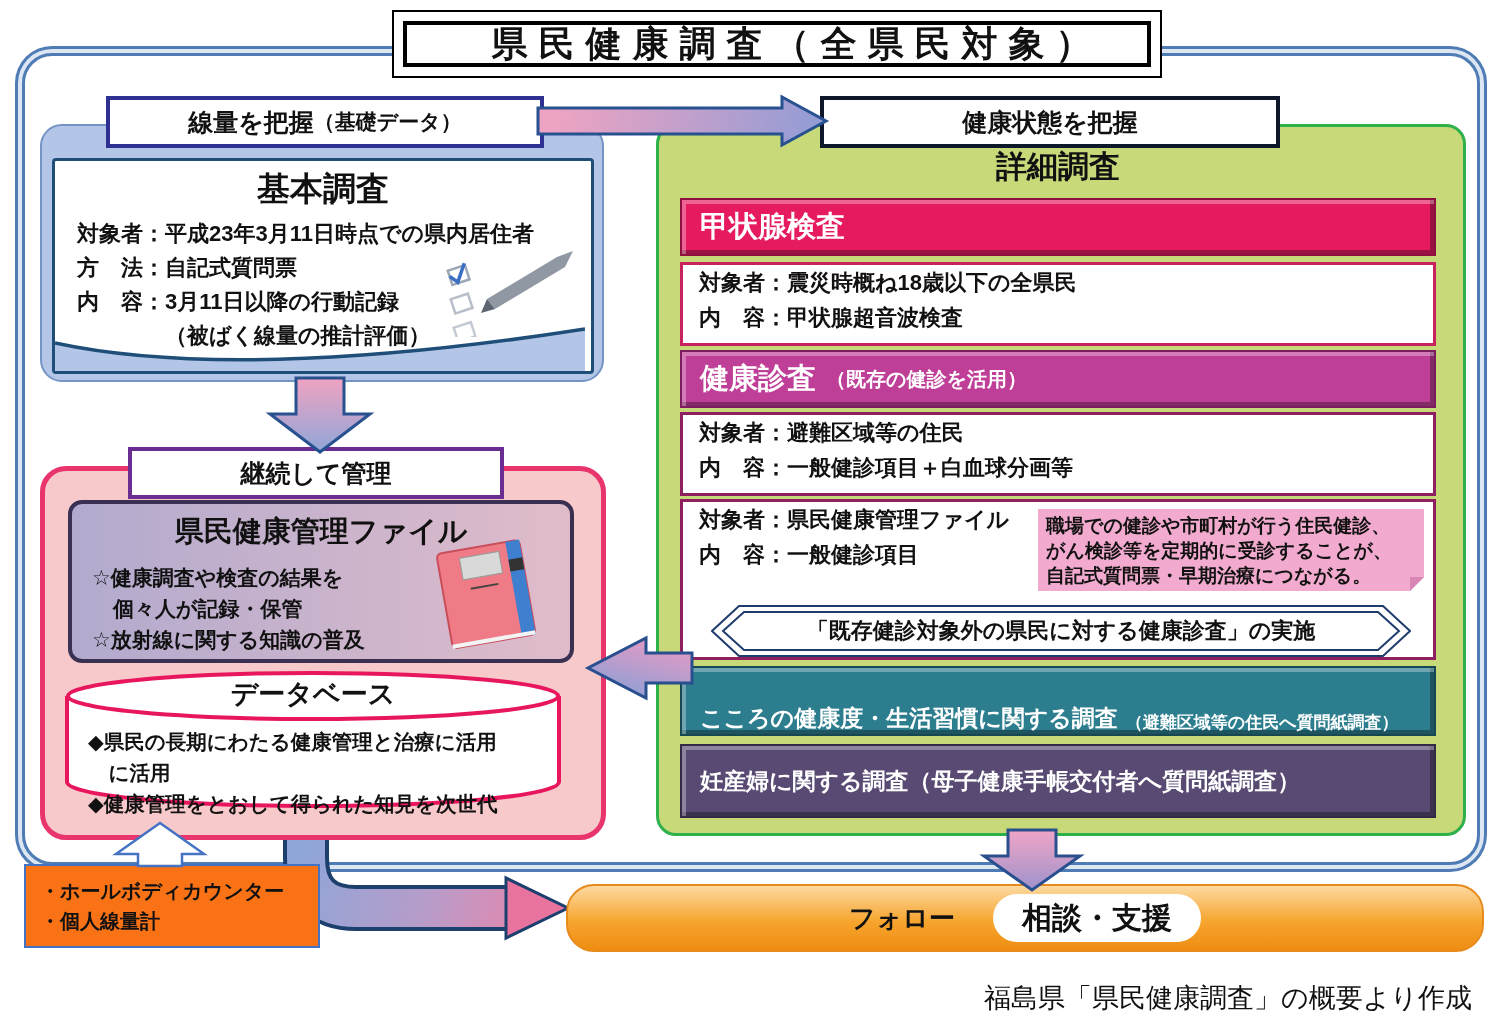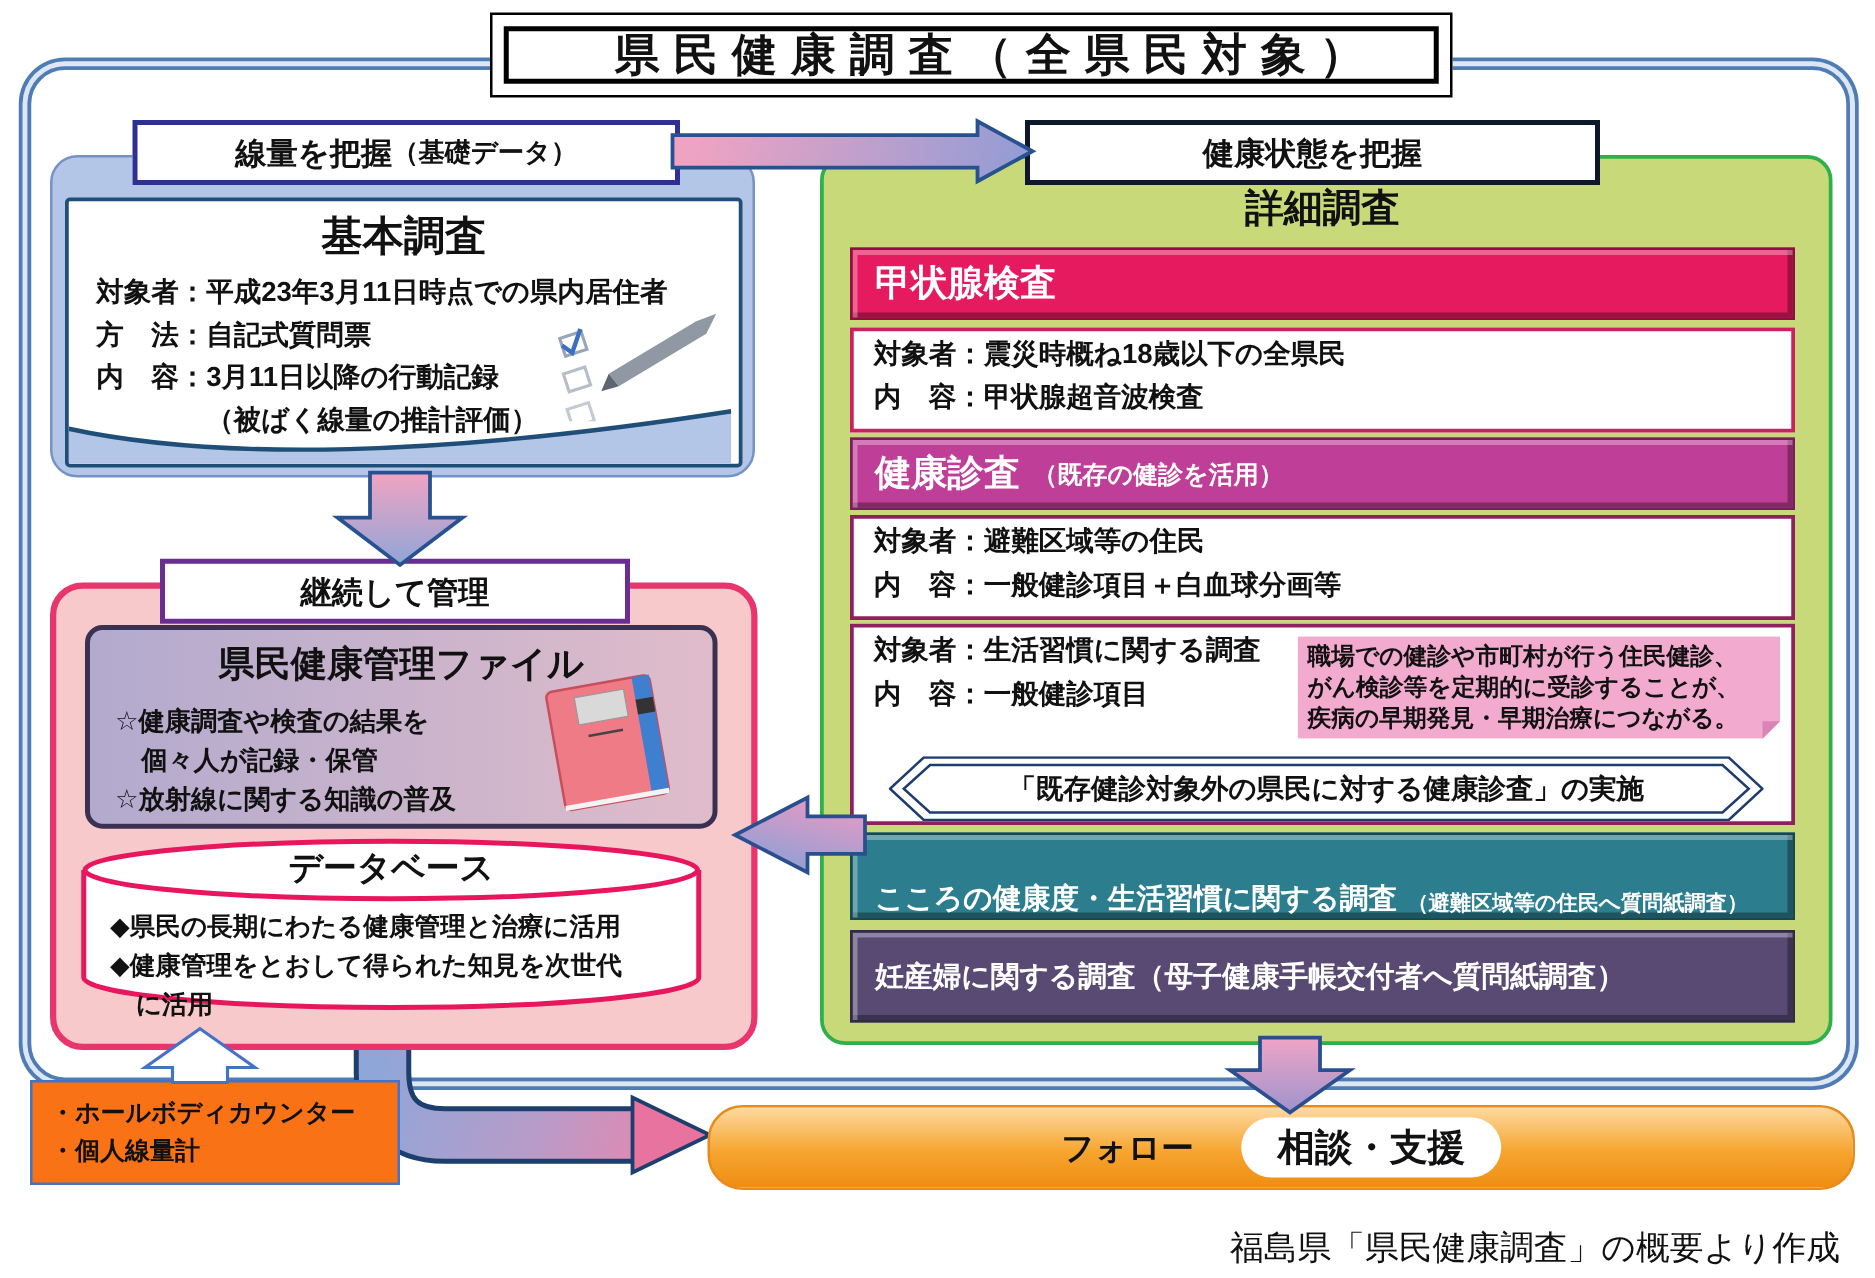--- a/index.html
+++ b/index.html
@@ -170,22 +170,22 @@
   </div>
 
   <div class="abs" id="database">
     <svg width="498" height="140">
       <path d="M3 26 V112 A246 24 0 0 0 495 112 V26" fill="#fff" stroke="#e8175d" stroke-width="4"></path>
       <ellipse cx="249" cy="26" rx="245" ry="23" fill="#fff" stroke="#e8175d" stroke-width="4"></ellipse>
     </svg>
     <div id="database-title">データベース</div>
     <div class="db-lines">
       <div class="jp">◆県民の長期にわたる健康管理と治療に活用</div>
+      <div class="jp">　に活用</div>
       <div class="jp">◆健康管理をとおして得られた知見を次世代</div>
-      <div class="jp">　に活用</div>
     </div>
   </div>
 
   <div class="abs label-box" id="dose-label">
     <span>線量を把握</span>
       <span class="sub">（基礎データ）</span>
   </div>
   <div class="abs label-box" id="health-label">健康状態を把握</div>
   <div class="abs label-box" id="manage-label">継続して管理</div>
 
@@ -204,27 +204,27 @@
     <span class="sub">（既存の健診を活用）</span>
   </div>
   <div class="wbox" id="checkup-box-1">
     <div class="lines">
       <div class="jp">対象者：避難区域等の住民</div>
       <div class="jp">内　容：一般健診項目＋白血球分画等</div>
     </div>
   </div>
   <div class="wbox" id="checkup-box-2">
     <div class="lines">
-      <div class="jp">対象者：生活習慣に関する調査</div>
+      <div class="jp">対象者：県民健康管理ファイル</div>
       <div class="jp">内　容：一般健診項目</div>
     </div>
     <div id="note-sticky">
       <div class="jp">職場での健診や市町村が行う住民健診、</div>
       <div class="jp">がん検診等を定期的に受診することが、</div>
-      <div class="jp">疾病の早期発見・早期治療につながる。</div>
+      <div class="jp">自記式質問票・早期治療につながる。</div>
     </div>
     <div id="note-fold"></div>
     <svg id="banner-hexagon" viewBox="0 0 700 52">
       <polygon points="28,1 672,1 699,26 672,51 28,51 1,26" fill="#fff" stroke="#1f3c6e" stroke-width="2"></polygon>
       <polygon points="33,7 667,7 688,26 667,45 33,45 12,26" fill="none" stroke="#1f3c6e" stroke-width="2"></polygon>
     </svg>
     <div id="banner-text">「既存健診対象外の県民に対する健康診査」の実施</div>
   </div>
 
   <div class="hbar" id="mental-bar">

